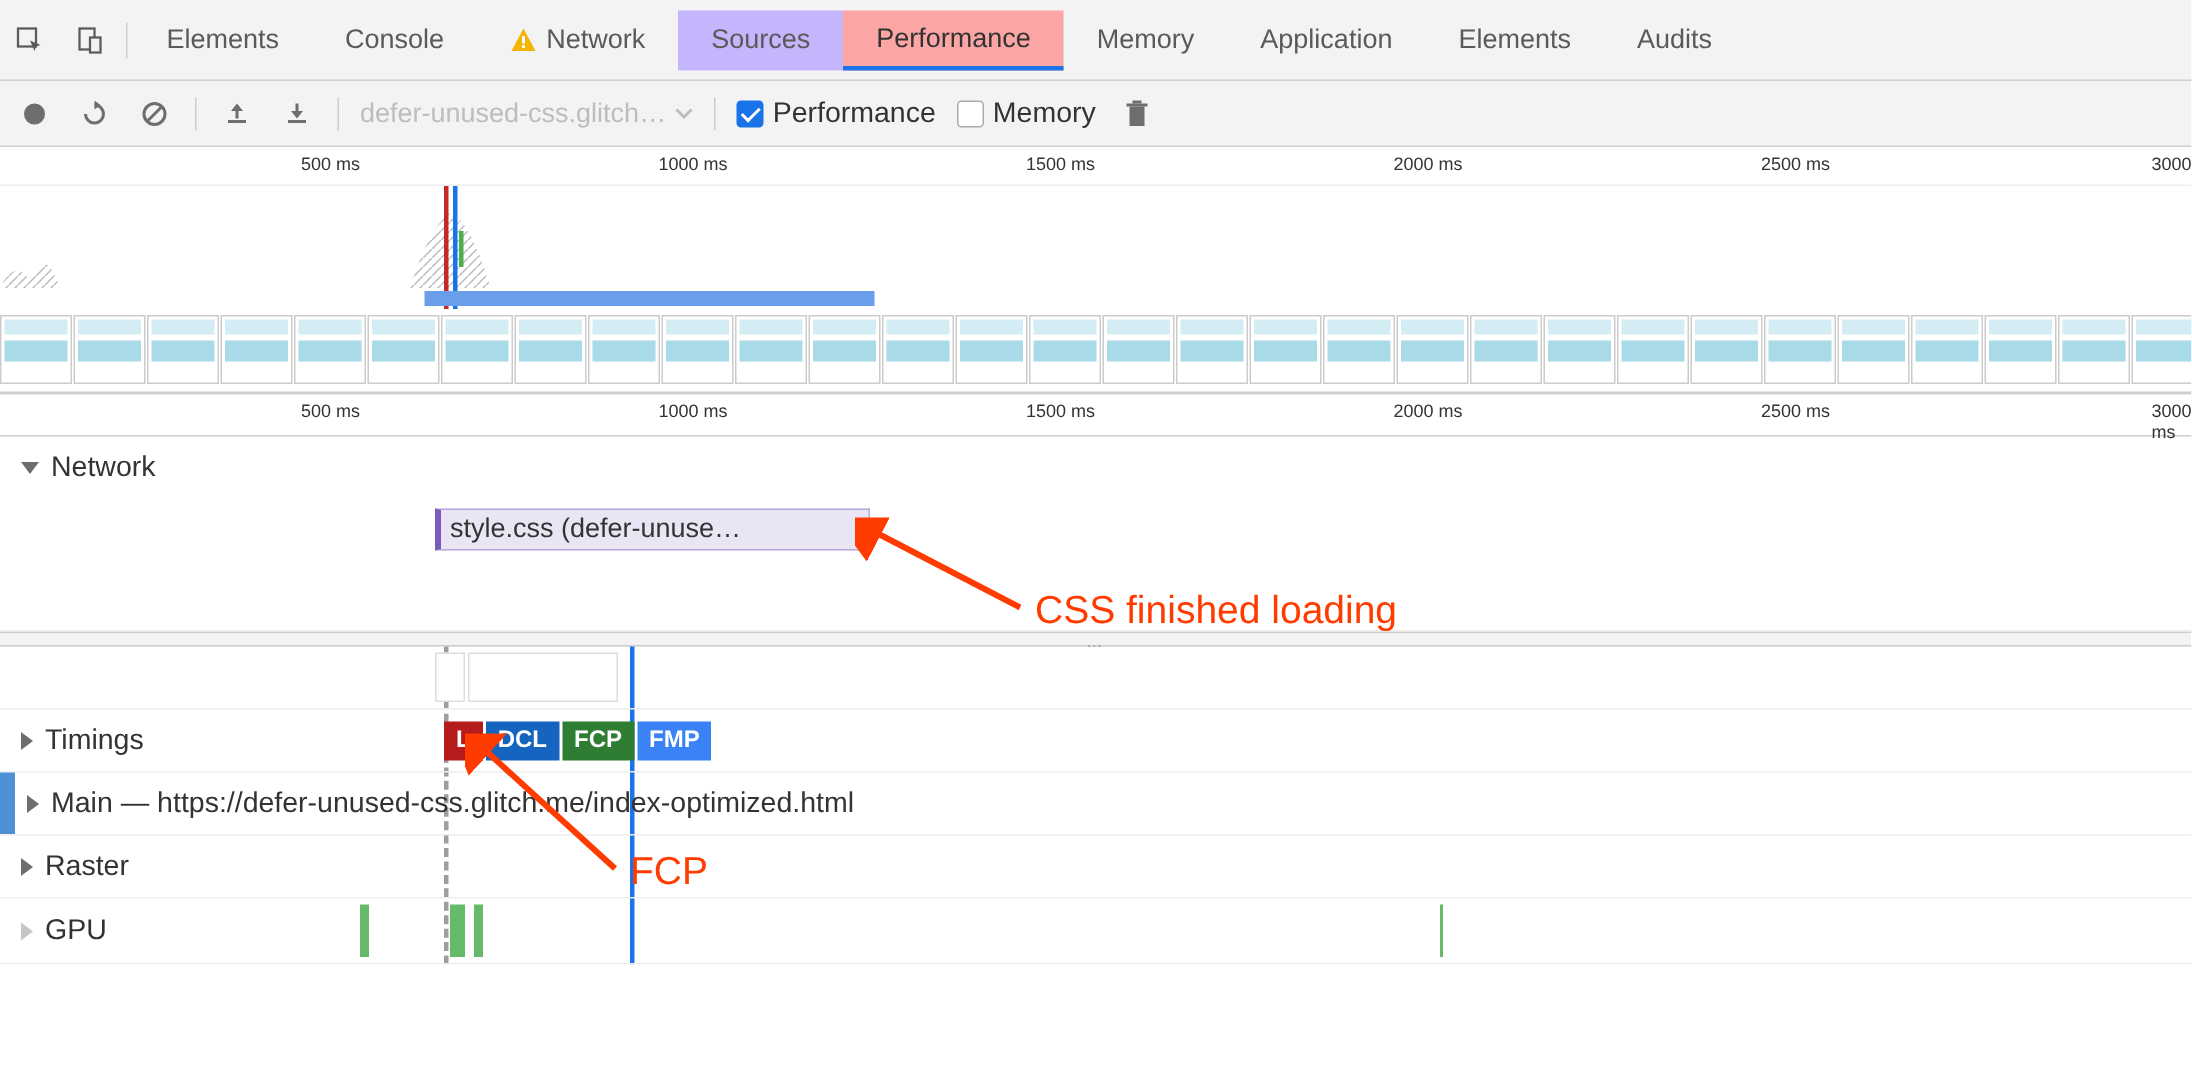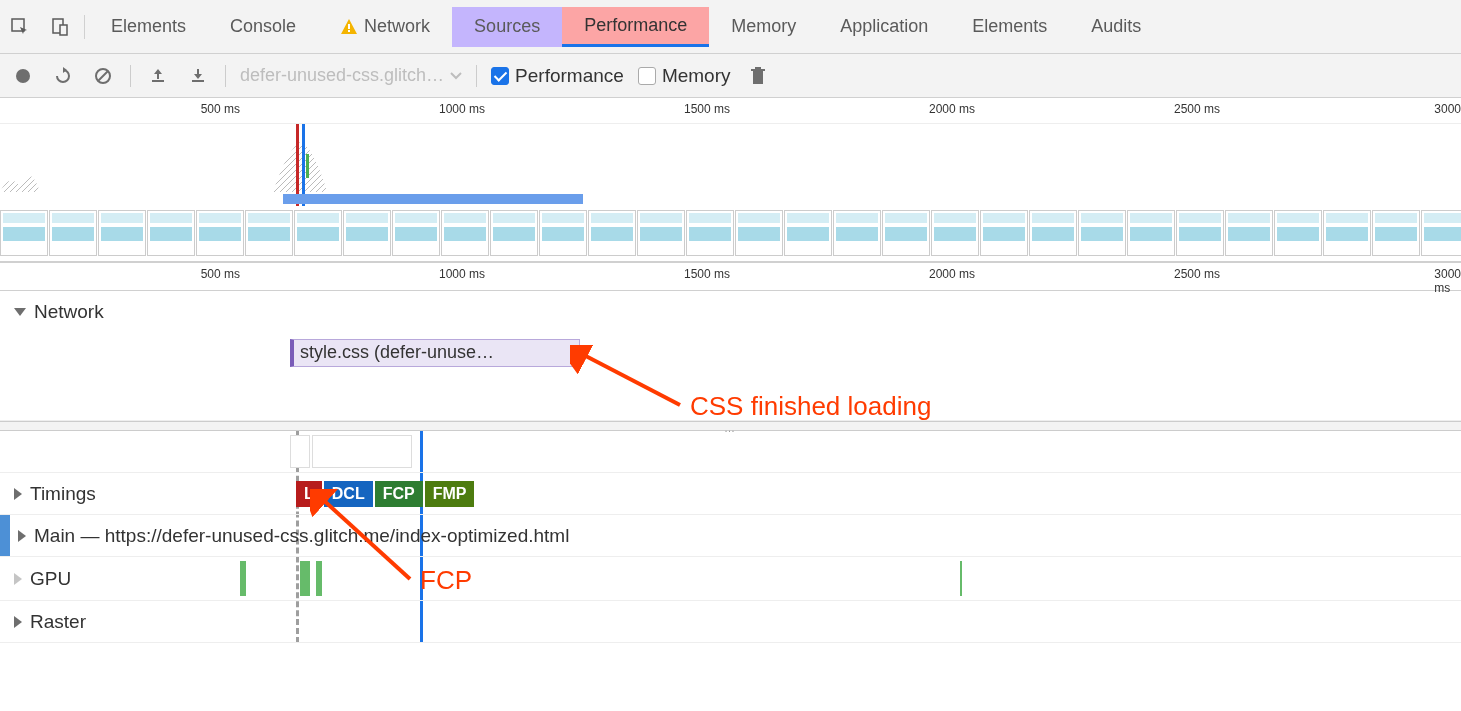--- a/index.html
+++ b/index.html
@@ -54,21 +54,21 @@
   
   .network-entry { position: absolute; left: 290px; top: 48px; height: 28px; background: #eae5f5; border: 1px solid #b8a8db; border-left: 4px solid #7a5cb8; font-size: 18px; padding: 2px 6px; color: #333; }
   
   .divider-handle { height: 10px; background: #f3f3f3; border-top: 1px solid #ccc; border-bottom: 1px solid #ccc; text-align: center; font-size: 11px; color: #999; letter-spacing: 2px; }
   
   .timing-badges { display: flex; gap: 2px; position: absolute; left: 296px; }
   .badge { color: #fff; font-weight: bold; font-size: 16px; padding: 4px 8px; }
   .badge.l { background: #b71c1c; }
   .badge.dcl { background: #1565c0; }
   .badge.fcp { background: #2e7d32; }
-  .badge.fmp { background: #4d7c0f; }
+  .badge.fmp { background: #3b82f6; }
   
   .main-highlight { position: absolute; left: 0; width: 10px; height: 100%; background: #4d90d6; }
   
   .gpu-bars { position: absolute; left: 290px; height: 100%; }
   .gpu-bar { position: absolute; width: 6px; background: #66bb6a; top: 4px; bottom: 4px; }
   
   .dashed-line { position: absolute; width: 0; border-left: 3px dashed #9e9e9e; top: 0; bottom: 0; left: 296px; pointer-events: none; }
   .blue-line { position: absolute; width: 3px; background: #1a73e8; top: 0; bottom: 0; left: 420px; pointer-events: none; }
   
   
@@ -377,37 +377,37 @@
   </div>
 
   <div class="track-row">
     <div class="main-highlight"></div>
     <div class="track-header full" style="padding-left:18px;">
       <span class="expand-arrow right"></span>
       <span>Main — https://defer-unused-css.glitch.me/index-optimized.html</span>
     </div>
   </div>
 
+  <div class="track-row">
+    <div class="track-header">
+      <span class="expand-arrow right"></span>
+      <span>Raster</span>
+    </div>
+  </div>
+
   <div class="track-row" style="min-height:44px;">
     <div class="track-header" style="width:60px; padding-left:14px;">
       <span class="expand-arrow right" style="opacity:.4"></span>
       <span>GPU</span>
     </div>
     <div class="gpu-bars" style="left:0; width:100%;">
       <div class="gpu-bar" style="left:240px;"></div>
       <div class="gpu-bar" style="left:300px; width:10px;"></div>
       <div class="gpu-bar" style="left:316px;"></div>
       <div class="gpu-bar" style="left:960px; width:2px;"></div>
-    </div>
-  </div>
-
-  <div class="track-row">
-    <div class="track-header">
-      <span class="expand-arrow right"></span>
-      <span>Raster</span>
     </div>
   </div>
 
   <svg class="arrow-svg" style="left:310px; top:58px;" width="110" height="100">
     <defs>
         <marker id="ah2" markerWidth="10" markerHeight="10" refX="2" refY="5" orient="auto">
           <path d="M0 0 L10 5 L0 10 Z" fill="#ff3b00"></path>
         </marker>
       </defs>
     <line x1="100" y1="90" x2="10" y2="8" stroke="#ff3b00" stroke-width="4" marker-end="url(#ah2)"></line>

